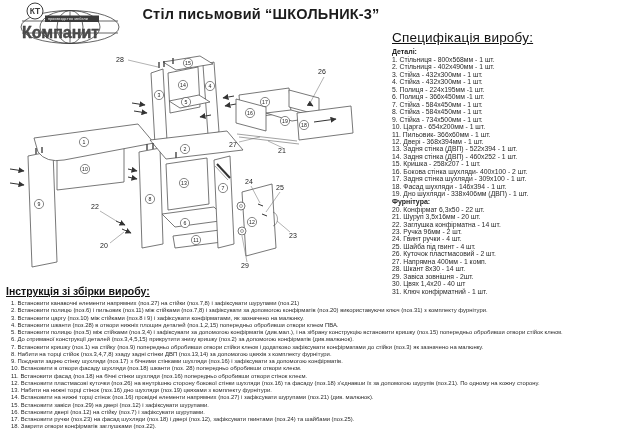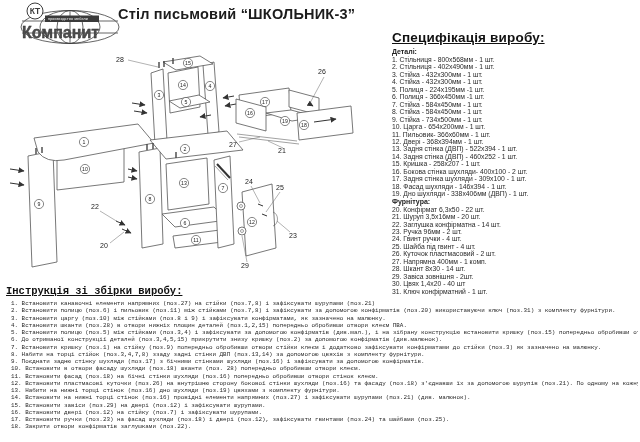--- a/index.html
+++ b/index.html
@@ -2,32 +2,32 @@
 <html><head>
 <meta charset="utf-8">
 <style>
   html,body{margin:0;padding:0;}
   body{
     width:640px;height:442px;position:relative;background:#fff;overflow:hidden;
     font-family:"Liberation Sans",sans-serif;color:#222;
   }
   .logo{position:absolute;left:18px;top:2px;width:112px;height:44px;}
   .title{
-    position:absolute;left:118px;top:6px;width:286px;margin:0;
+    position:absolute;left:118px;top:6px;width:286px;margin:0;text-align:center;
     font-size:14.5px;font-weight:bold;color:#1c1c1c;letter-spacing:.2px;
   }
   .spec{position:absolute;left:392px;top:30px;width:246px;}
   .spec h2{
-    margin:0 0 3px 0;font-size:13.5px;font-weight:bold;color:#111;
+    margin:0 0 3px 0;font-size:13.5px;font-weight:normal;color:#111;
     text-decoration:underline;letter-spacing:.2px;
   }
   .group-label{font-size:7px;font-weight:bold;line-height:8px;color:#222;}
   .spec-list div{font-size:6.8px;line-height:7.45px;white-space:nowrap;color:#2a2a2a;}
   .diagram{position:absolute;left:0;top:52px;width:390px;height:240px;}
-  .instructions{position:absolute;left:6px;top:285px;width:632px;font-family:Liberation Mono, monospace;}
+  .instructions{position:absolute;left:6px;top:285px;width:632px;}
   .instructions h2{
     margin:0 0 3px 0;font-size:10.5px;font-weight:bold;color:#111;text-decoration:underline;
   }
   .instr-list div{
     font-size:5.9px;line-height:7.25px;white-space:nowrap;overflow:hidden;
     padding-left:5px;color:#2a2a2a;
   }
   
   .panel{fill:#fff;stroke:#555;stroke-width:.8;stroke-linejoin:round;}
   .thin{stroke:#555;stroke-width:.55;fill:none;}

